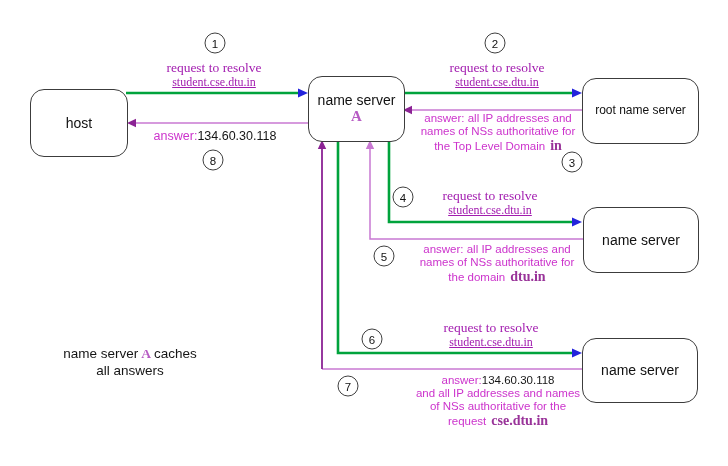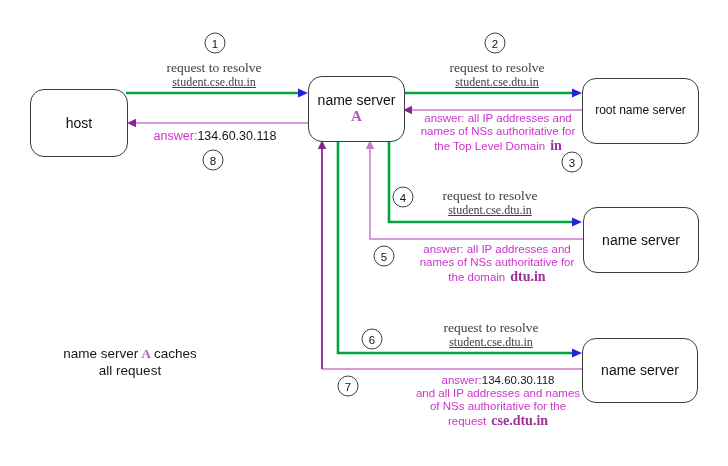--- a/index.html
+++ b/index.html
@@ -21,21 +21,21 @@
   }
 
   .badge {
     position:absolute; width:19px; height:19px; background:#fff;
     border:1.3px solid #3f3f3f; border-radius:50%;
     display:flex; align-items:center; justify-content:center;
     font-size:11.5px; color:#111; transform:translate(-50%,-50%);
   }
 
   .lbl { position:absolute; transform:translateX(-50%); text-align:center; white-space:nowrap; }
-  .req { font-family:"Liberation Serif", serif; color:#404040; font-size:13.5px; line-height:1.1; }
+  .req { font-family:"Liberation Serif", serif; color:#a21caf; font-size:13.5px; line-height:1.1; }
   .req .sub { display:block; font-size:12px;text-decoration:underline; }
   .ans { color:#cc33cc; font-size:11.5px; line-height:1.14; }
   .ans .row { display:block; }
   .domain {
     font-family:"Liberation Serif", serif; font-weight:bold;
     color:#993399; font-size:14px; margin-left:5px;
   }
   .blacktext { color:#151515; margin-left:0; }
   .ans8 { font-size:12.5px; }
   .note { color:#151515; font-size:13.5px; line-height:1.25;text-align:center; }
@@ -171,16 +171,16 @@
   </div>
 
   <div class="lbl ans ans8" style="left:215px; top:129px;">
     <span>answer:</span><span class="blacktext">134.60.30.118</span>
   </div>
 
   <div class="lbl note" style="left:130px; top:346px;">
     <span class="row" style="display:block;">
       <span>name server</span><span class="accent">A</span><span>caches</span>
     </span>
-    <span style="display:block;">all request</span>
+    <span style="display:block;">all answers</span>
   </div>
 
 </div>
 
 </body></html>

